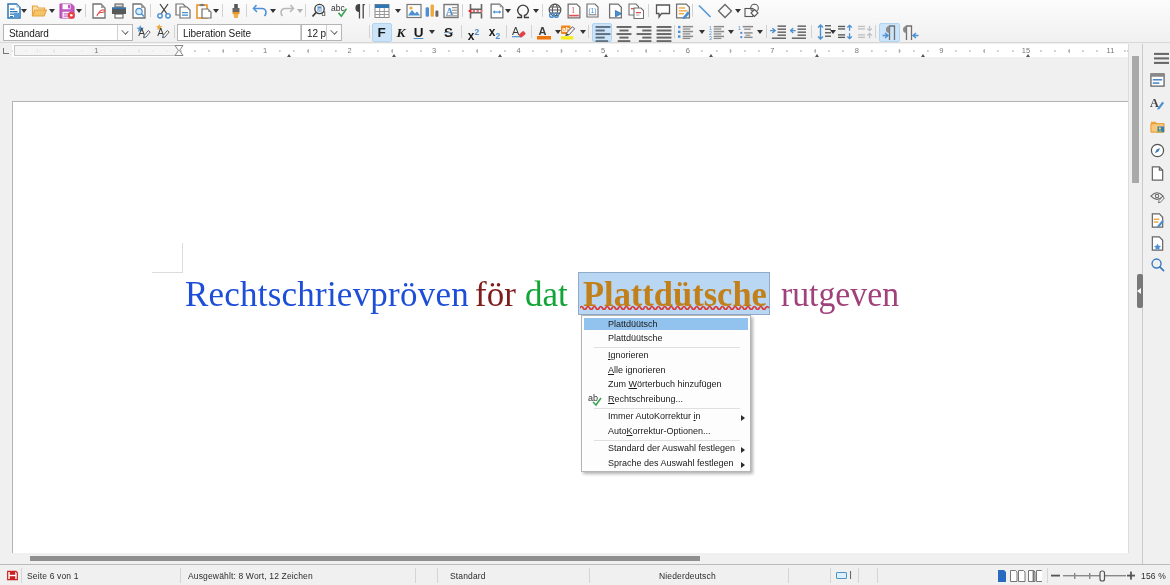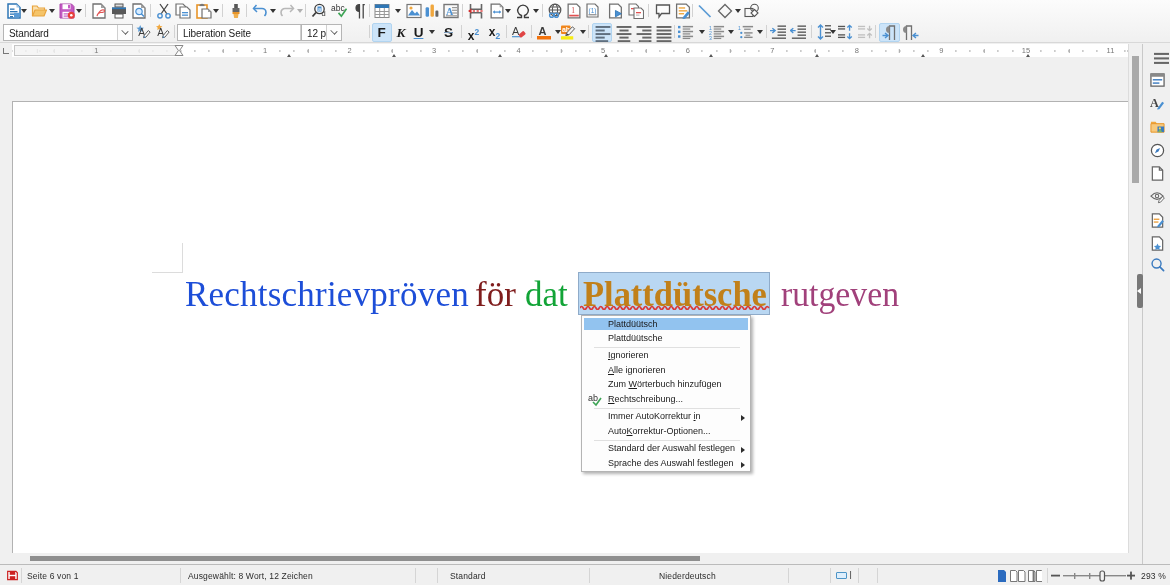--- a/index.html
+++ b/index.html
@@ -624,14 +624,14 @@
  <div class="ssep" style="left:1047px"></div>
  <svg style="position:absolute;left:1051px;top:4px" width="84" height="13" viewBox="0 0 84 13">
       <rect x="0" y="5.7" width="9" height="1.8" fill="#555"></rect>
       <rect x="12" y="6" width="63" height="1.4" fill="#888"></rect>
       <rect x="23" y="4" width="1.4" height="6" fill="#888"></rect>
       <rect x="38" y="4" width="1.4" height="6" fill="#888"></rect>
       <rect x="49" y="2" width="4.5" height="10" rx="2" fill="#f2f2f2" stroke="#555" stroke-width="1.2"></rect>
       <rect x="76" y="5.7" width="8" height="1.8" fill="#555"></rect>
       <rect x="79.1" y="2.6" width="1.8" height="8" fill="#555"></rect>
     </svg>
- <div class="st" style="left:1141px">293 %</div>
+ <div class="st" style="left:1141px">156 %</div>
 </div>
 
 </body></html>

